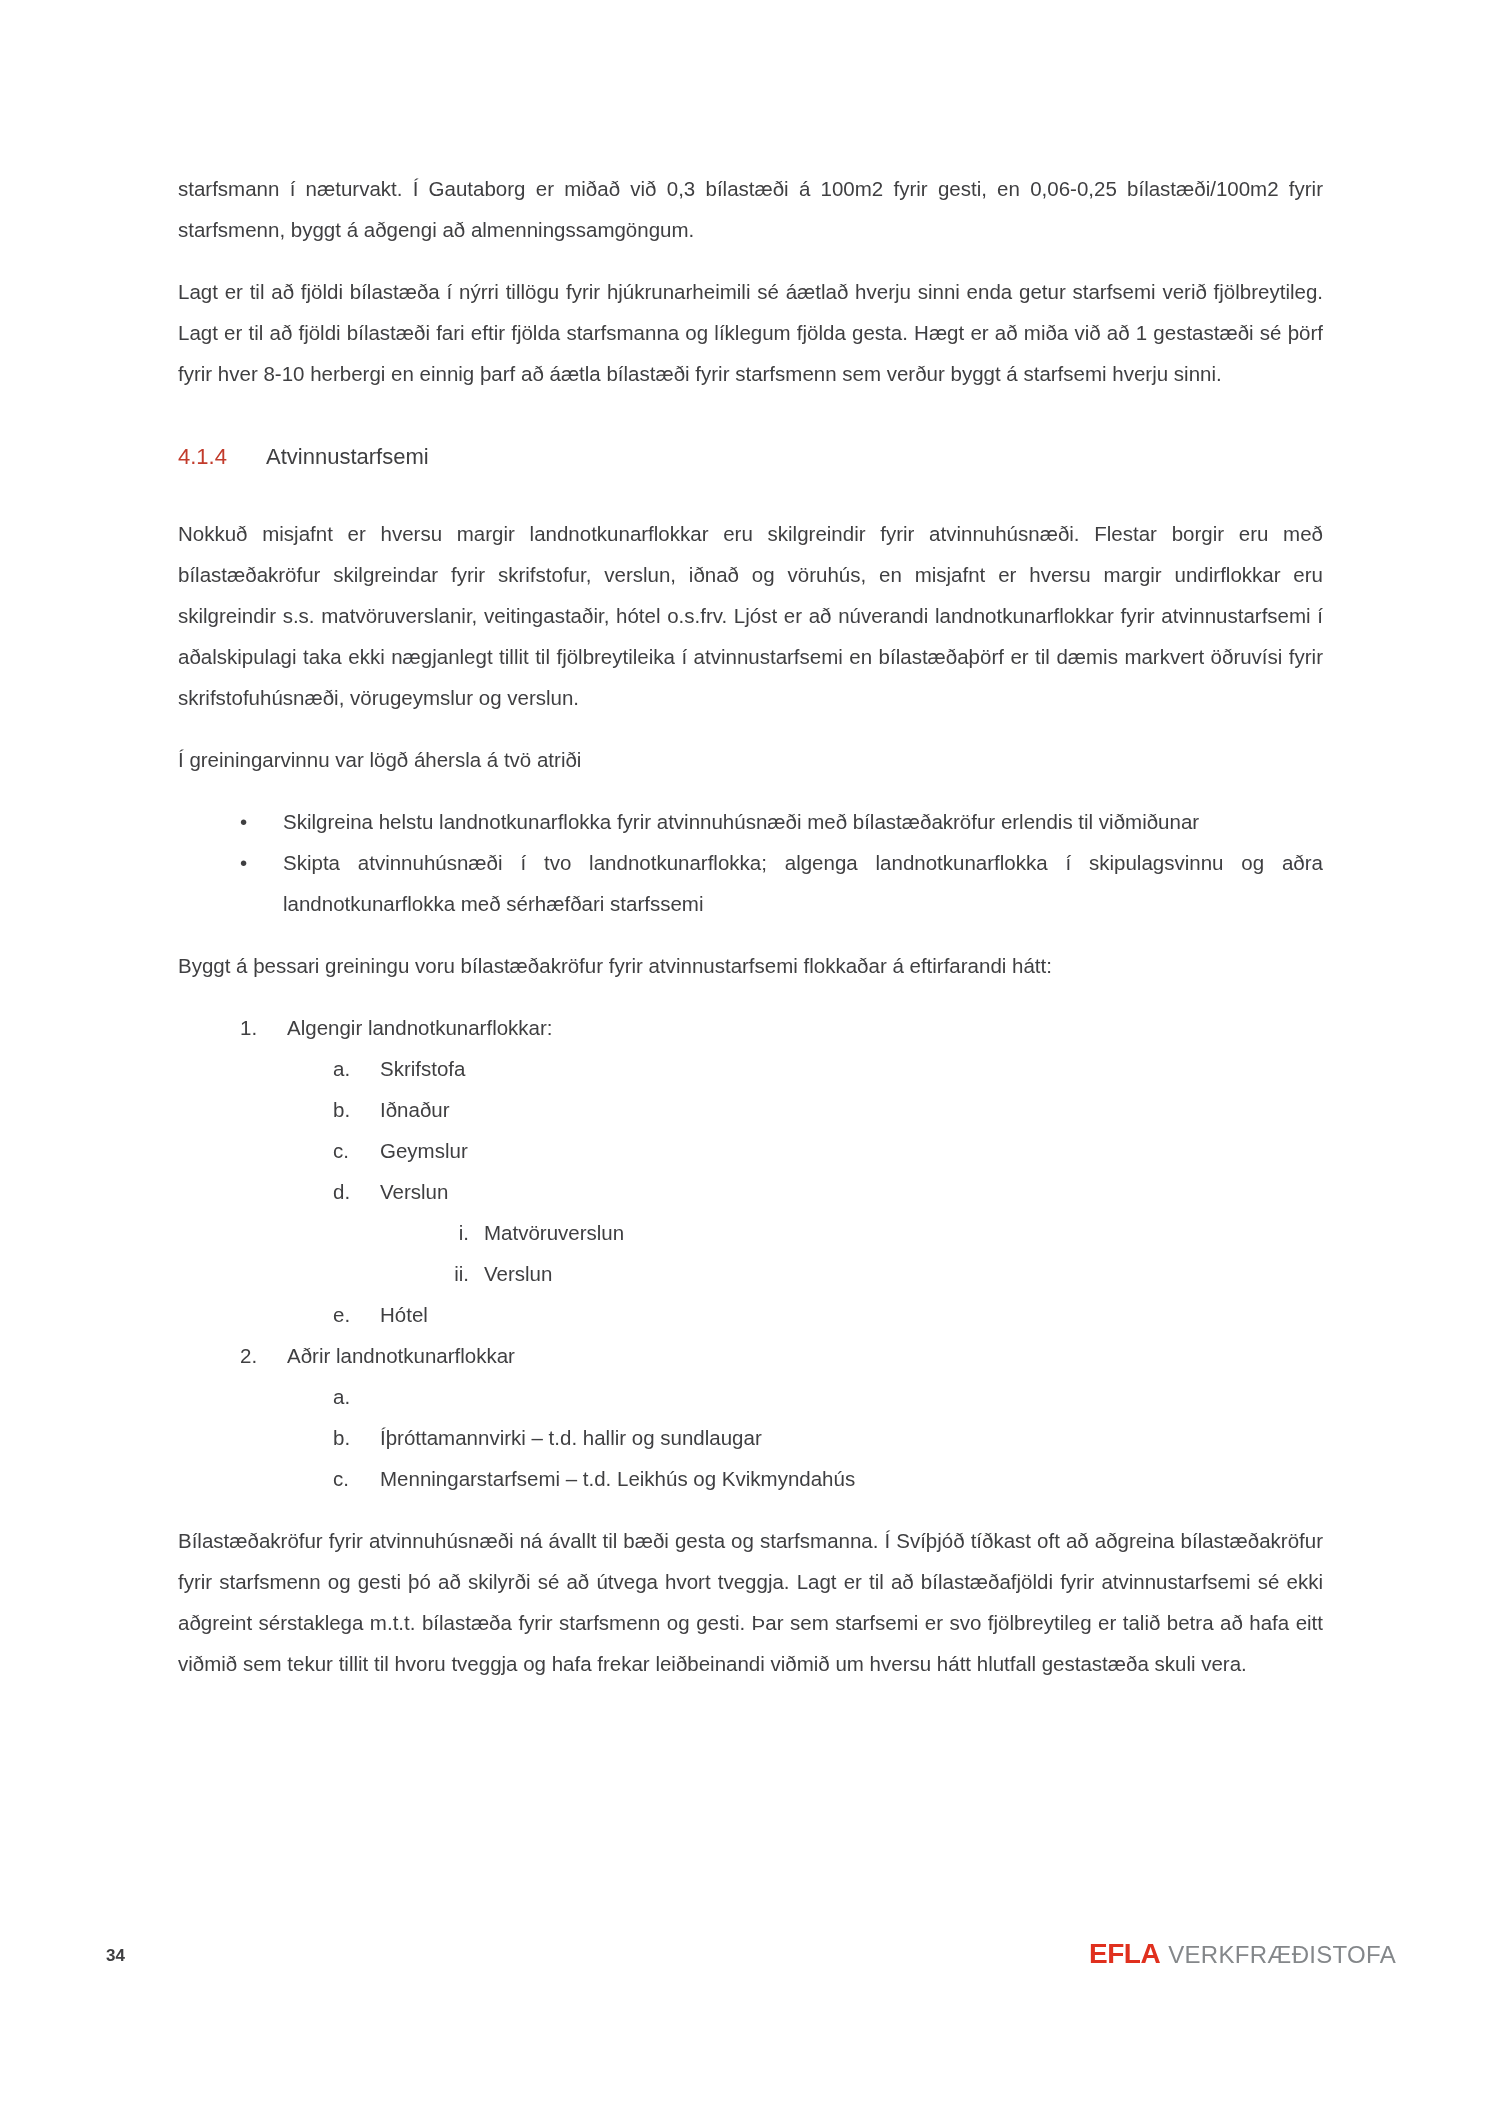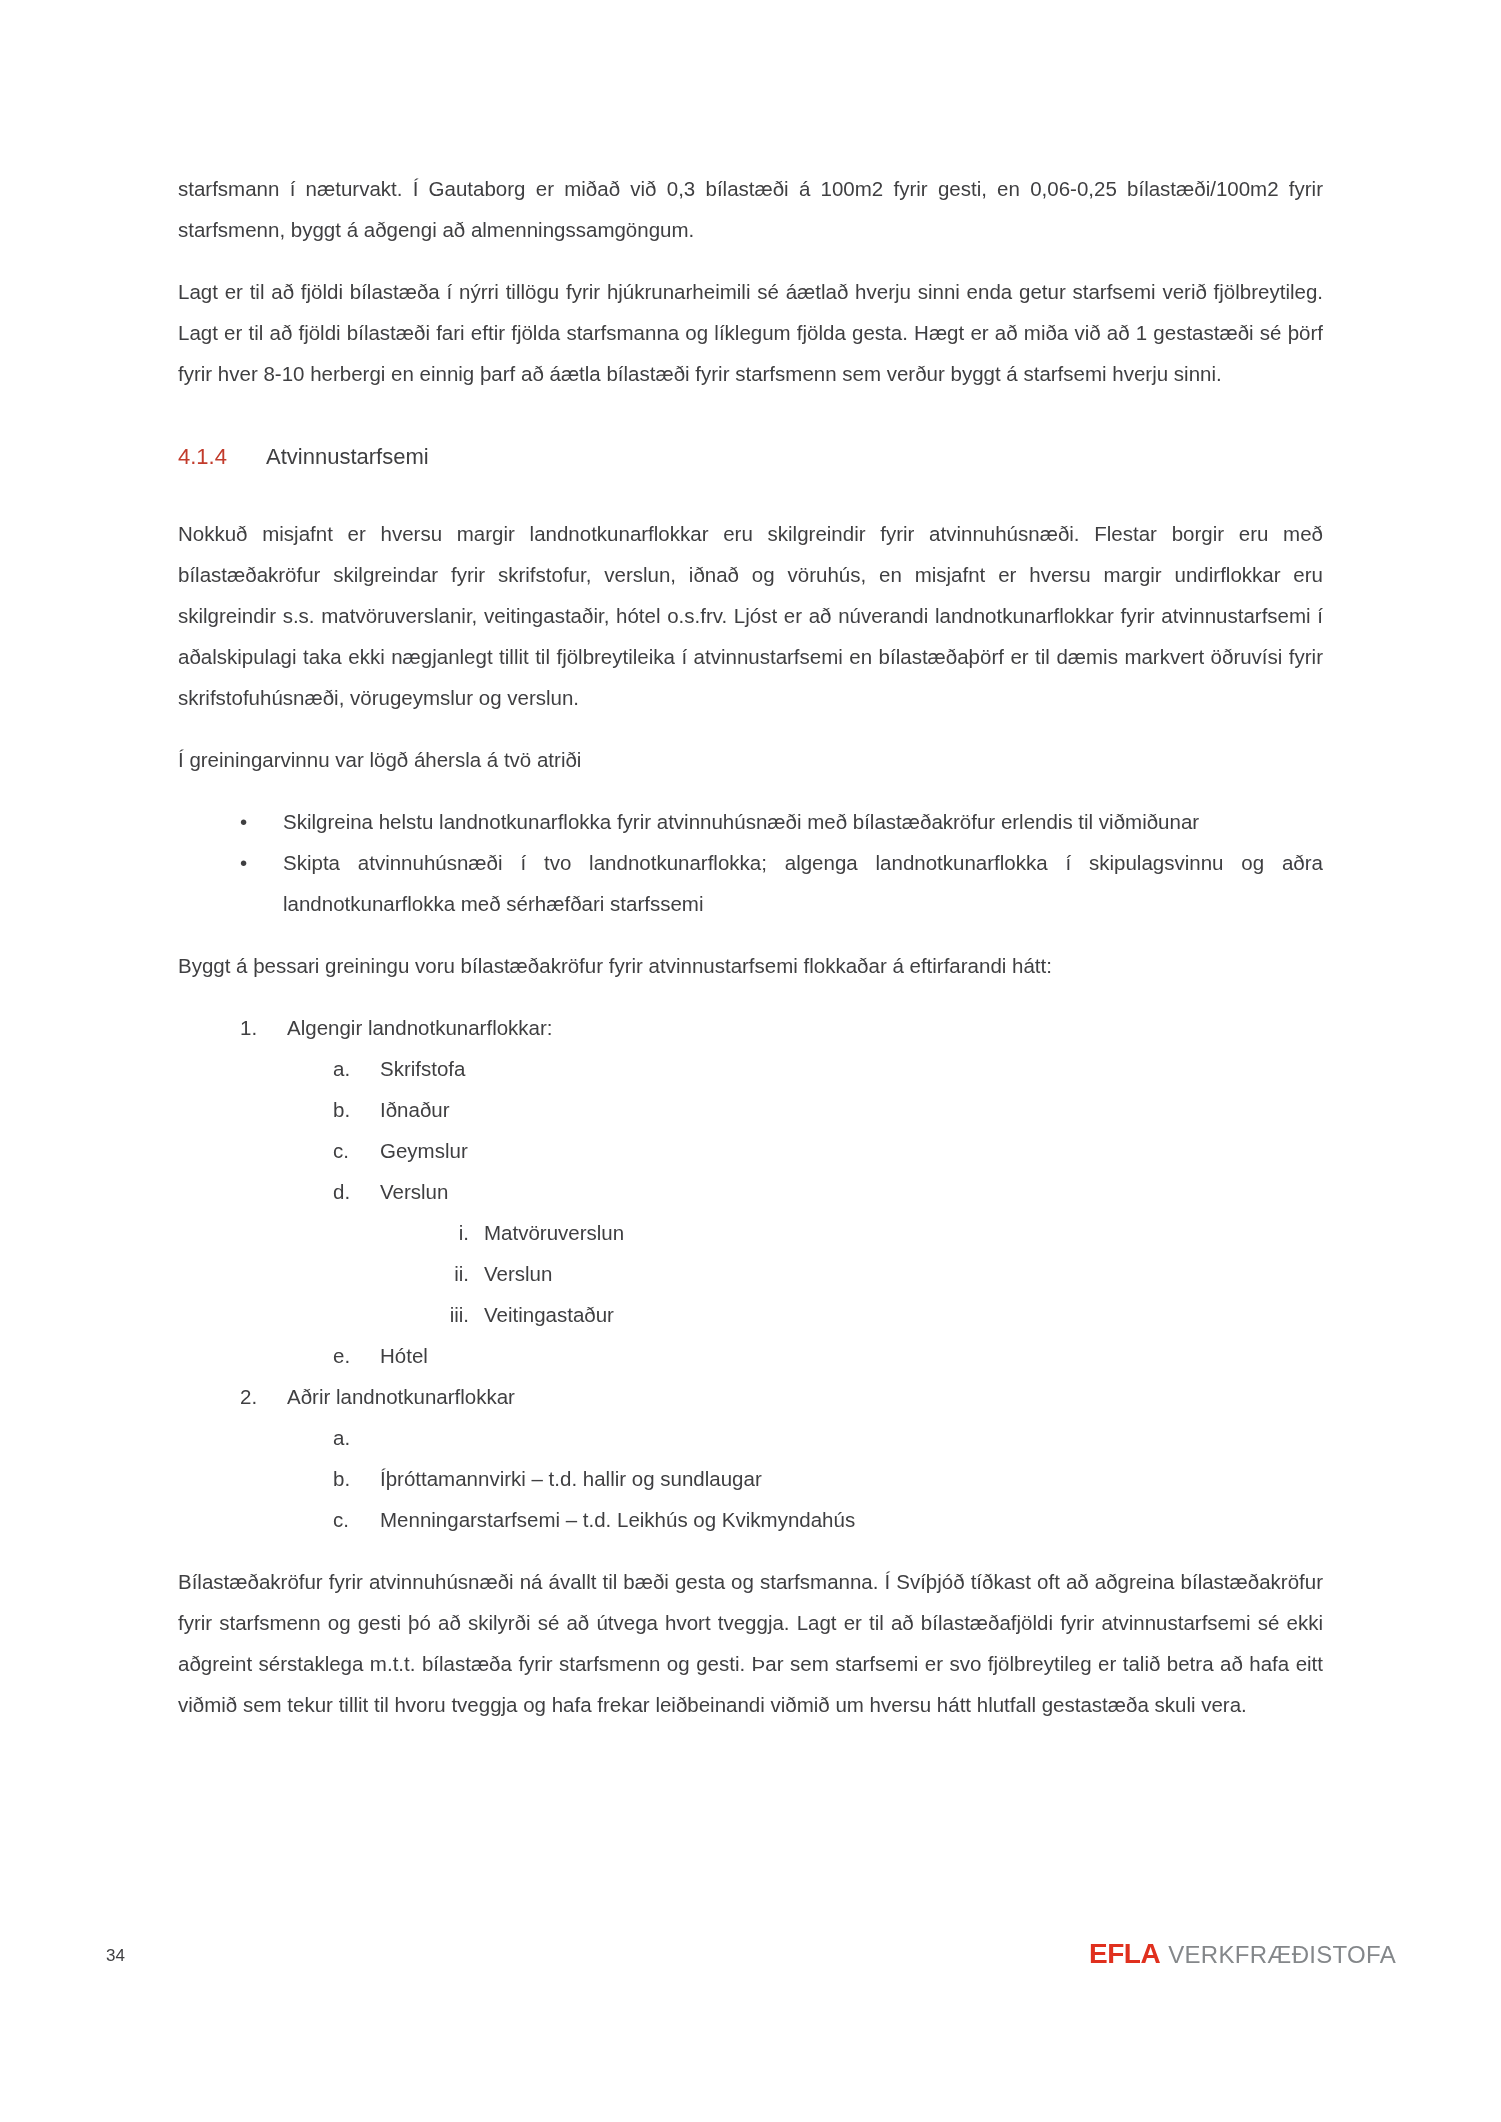--- a/index.html
+++ b/index.html
@@ -55,21 +55,21 @@
   .lvl2 .marker { width: 47px; }
   .lvl3 { padding-left: 245px; }
   .lvl3 .marker { width: 46px; text-align: right; }
   .lvl3 .text { margin-left: 15px; }
 
   .footer-page-number {
     position: absolute;
     left: 106px;
     top: 1946px;
     font-size: 17px;
-    font-weight: normal;
+    font-weight: bold;
     color: #3f3f41;
   }
   .brand {
     position: absolute;
     right: 105px;
     top: 1938px;
     display: flex;
     align-items: baseline;
     white-space: nowrap;
   }
@@ -141,24 +141,20 @@
         <span class="text">Verslun</span>
       </div>
       <div class="li lvl3">
         <span class="marker">i.</span>
         <span class="text">Matvöruverslun</span>
       </div>
       <div class="li lvl3">
         <span class="marker">ii.</span>
         <span class="text">Verslun</span>
       </div>
-      <div class="li lvl3">
-        <span class="marker">iii.</span>
-        <span class="text">Veitingastaður</span>
-      </div>
       <div class="li lvl2">
         <span class="marker">e.</span>
         <span class="text">Hótel</span>
       </div>
       <div class="li lvl1">
         <span class="marker">2.</span>
         <span class="text">Aðrir landnotkunarflokkar</span>
       </div>
       <div class="li lvl2">
         <span class="marker">a.</span>

